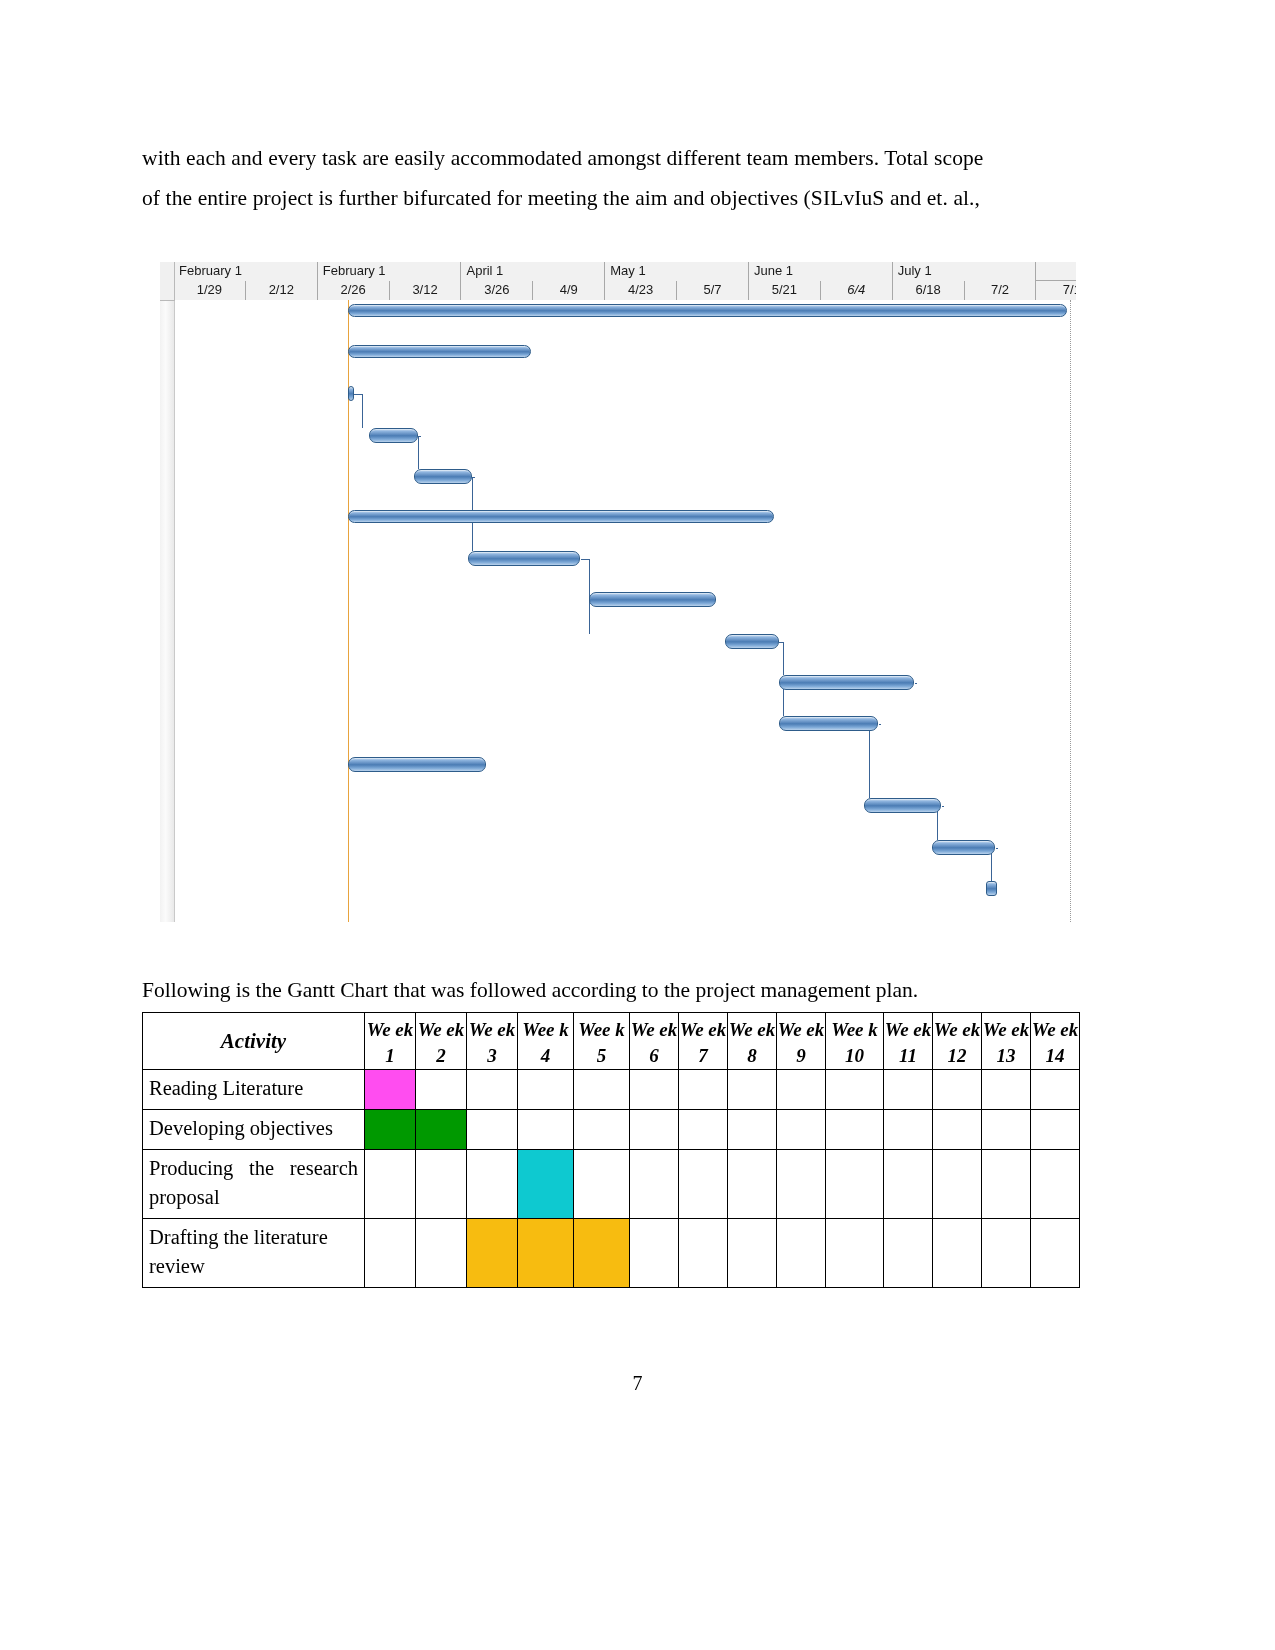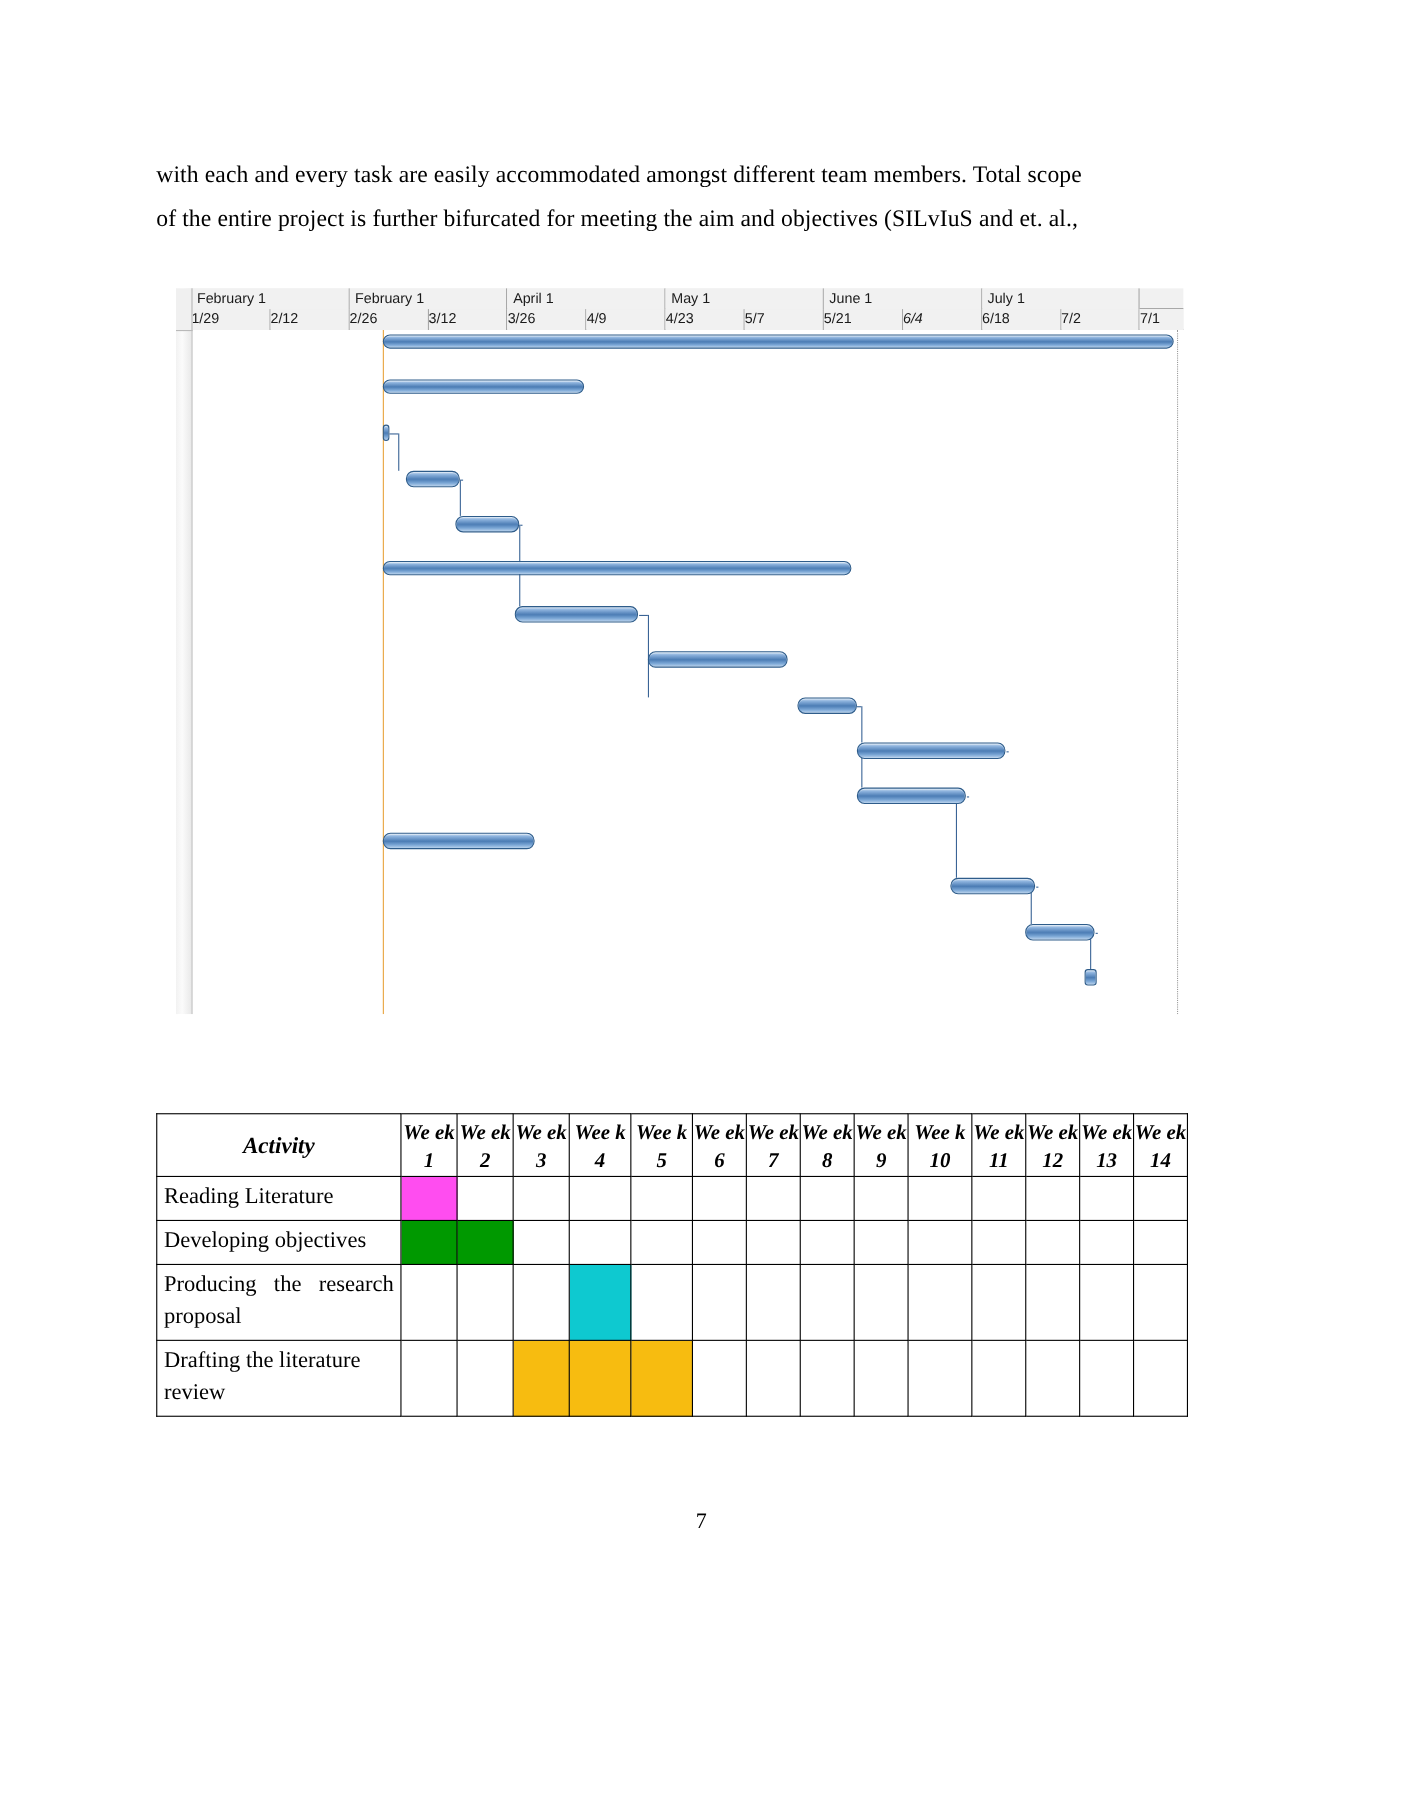--- a/index.html
+++ b/index.html
@@ -37,21 +37,21 @@
   .hdr-row.top{top:0;}
   .hdr-row.bot{top:19px;border-bottom:1px solid #9a9a9a;}
   .mcell,.dcell{
     position:absolute;top:0;height:19px;box-sizing:border-box;
     border-right:1px solid #a8a8a8;
     font-size:13px;line-height:18px;color:#1a1a1a;
     overflow:hidden;white-space:nowrap;
     background:#f1f1f1;
   }
   .mcell{padding-left:5px;text-align:left;}
-  .dcell{text-align:left;}
+  .dcell{text-align:center;}
 
   .plot{position:absolute;left:14px;top:38px;right:0;bottom:0;background:#fff;
         border-left:1px solid #d8d8d8;}
   .todayline{position:absolute;top:0;bottom:0;width:1px;background:#e8a33d;z-index:3;}
   .projline{position:absolute;top:0;bottom:0;width:0;border-left:1px dotted #9a9a9a;z-index:2;}
 
   .bar{position:absolute;height:15px;border-radius:7px;
        background:linear-gradient(to bottom,#cfe0f2 0%,#8cb2dd 18%,#4b7cb4 52%,#7ba7d6 78%,#b9d2ec 100%);
        border:1px solid #2e5c8a;box-sizing:border-box;z-index:4;
        box-shadow:0 1px 0 rgba(255,255,255,.35) inset;}
@@ -171,20 +171,21 @@
         <div class="arrow" style="left: 689.03px; top: 497.4px;"></div>
         <div class="link" style="left: 766.7px; top: 506.4px; width: 2px; height: 0px; border-top: 1px solid rgb(58, 100, 150);"></div>
         <div class="link" style="left: 761.68px; top: 506.4px; height: 33.2px; width: 0px; border-left: 1px solid rgb(58, 100, 150);"></div>
         <div class="arrow" style="left: 756.68px; top: 538.6px;"></div>
         <div class="link" style="left: 820.82px; top: 547.6px; width: 2px; height: 0px; border-top: 1px solid rgb(58, 100, 150);"></div>
         <div class="link" style="left: 815.8px; top: 547.6px; height: 33.2px; width: 0px; border-left: 1px solid rgb(58, 100, 150);"></div>
         <div class="arrow" style="left: 810.8px; top: 579.8px;"></div>
       </div>
   </div>
 
+  <div class="caption">Following is the Gantt Chart that was followed according to the project management plan.</div>
 
   <table class="act">
     <colgroup id="actCols">
         <col style="width:222px">
         <col style="width:51px">
         <col style="width:51px">
         <col style="width:51px">
         <col style="width:56px">
         <col style="width:56px">
         <col style="width:49px">

